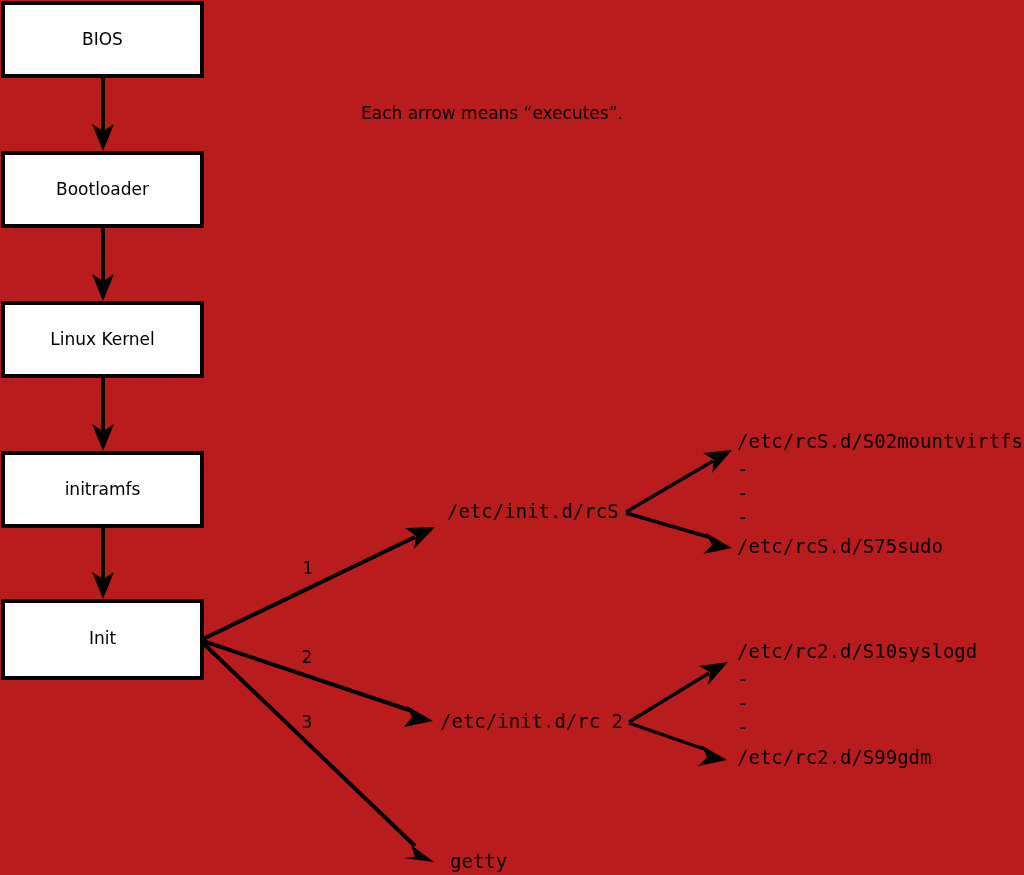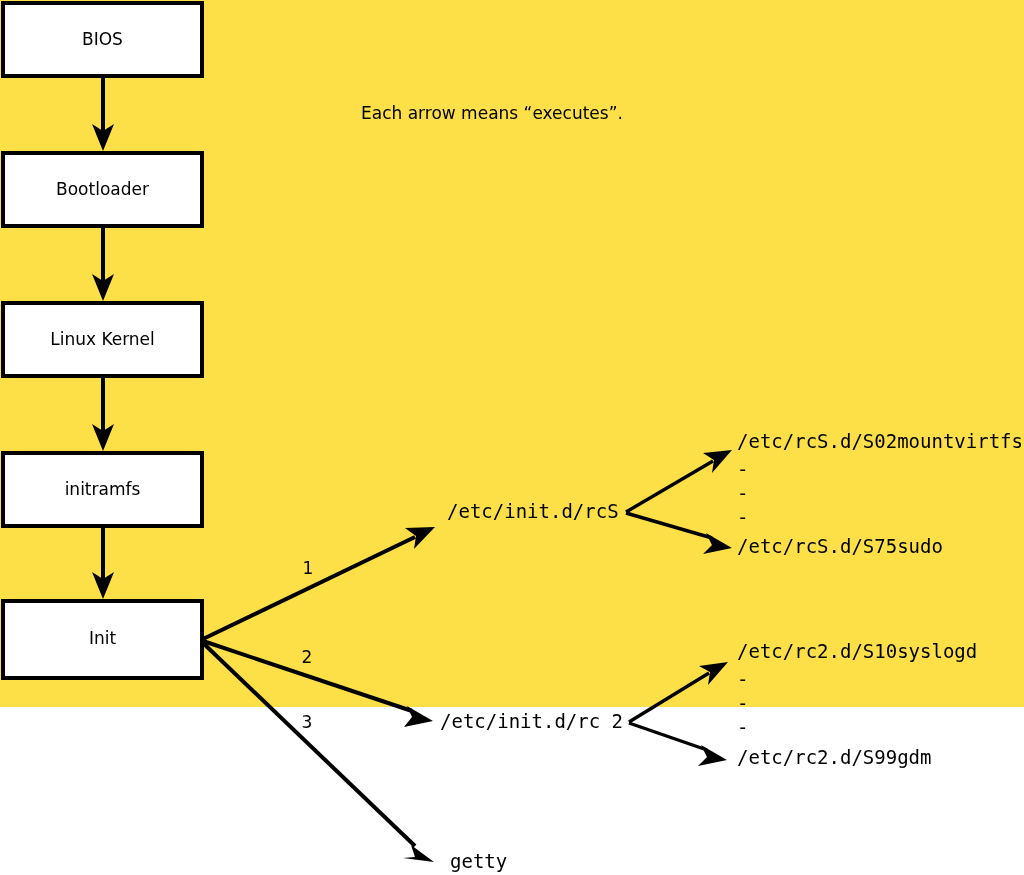--- a/index.html
+++ b/index.html
@@ -10,22 +10,22 @@
   }
   body {
     width: 1024px;
     height: 875px;
     overflow: hidden;
     font-family: "DejaVu Sans", sans-serif;
   }
   #diagram-root {
     position: relative;
     width: 1024px;
-    height: 707px;
-    background: #fde047;
+    height: 875px;
+    background: #b91c1c;
   }
   svg#boot-diagram {
     display: block;
     width: 1024px;
     height: 875px;
   }
   .box-rect {
     fill: #ffffff;
     stroke: #000000;
     stroke-width: 4;

